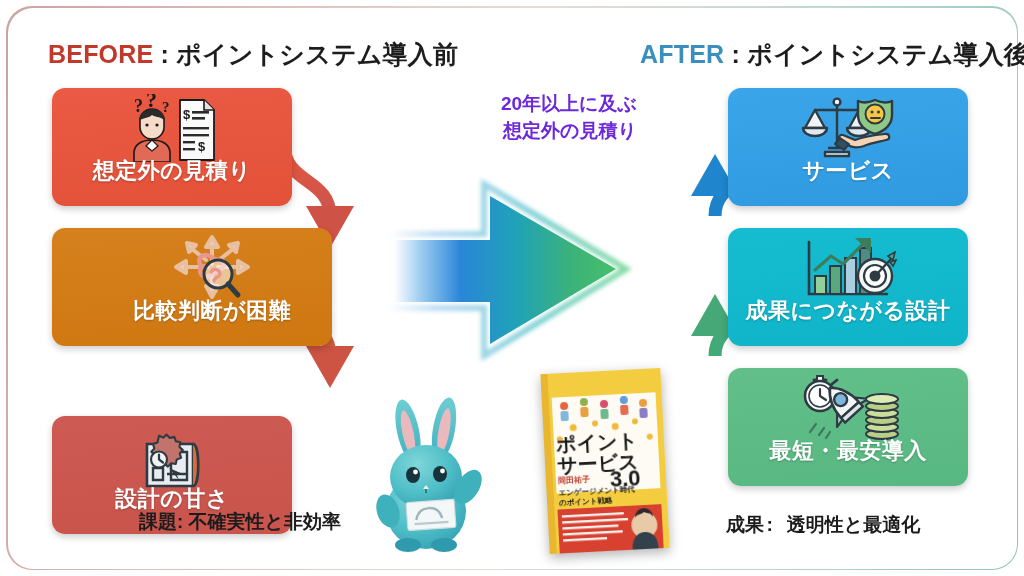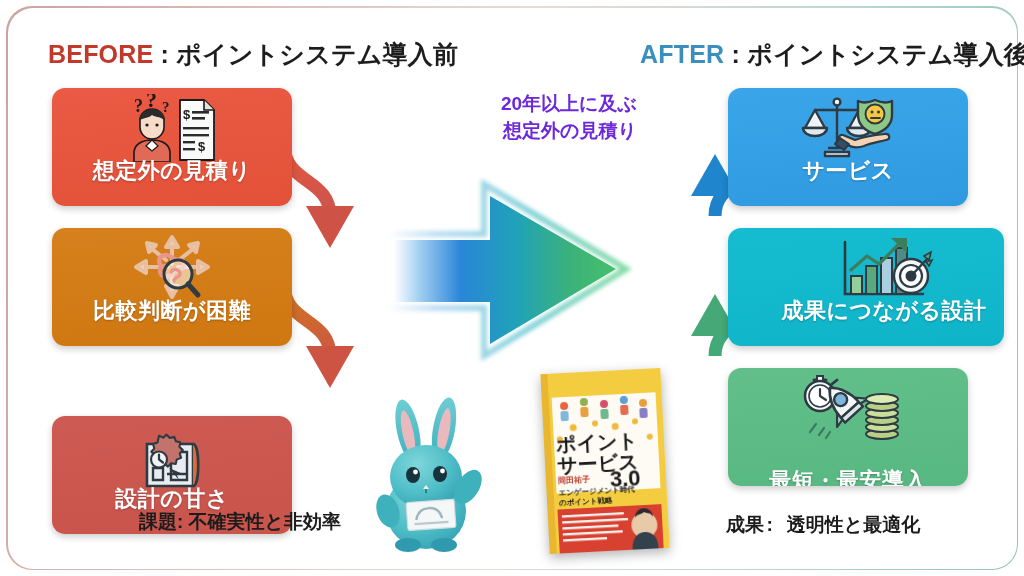--- a/index.html
+++ b/index.html
@@ -52,26 +52,26 @@
   }
   .card .card-label{
     color:#fff;font-size:22px;font-weight:700;line-height:1;
     text-shadow:0 1px 2px rgba(0,0,0,.25);
     letter-spacing:.5px;
     margin-top:-2px;
     text-align:center;
   }
   
   #card-l1{left:52px;top:88px;background:linear-gradient(175deg,#ea5a44 0%,#e35138 100%);}
-  #card-l2{left:52px;top:228px;background:linear-gradient(175deg,#d5811d 0%,#cf7711 100%);}
+  #card-l2{left:52px;top:228px;background:linear-gradient(175deg,#d5811d 0%,#cf7711 100%);padding-left:40px;}
   #card-l3{left:52px;top:368px;background:linear-gradient(175deg,#ce5b53 0%,#c8544c 100%);margin-top:48px;}
   
   #card-r1{left:728px;top:88px;background:linear-gradient(175deg,#3aa5e8 0%,#2f9ae0 100%);}
-  #card-r2{left:728px;top:228px;background:linear-gradient(175deg,#16bcd0 0%,#0fb4c8 100%);padding-left:36px;}
-  #card-r3{left:728px;top:368px;background:linear-gradient(175deg,#62bf8a 0%,#58b881 100%);gap:30px;}
+  #card-r2{left:728px;top:228px;background:linear-gradient(175deg,#16bcd0 0%,#0fb4c8 100%);}
+  #card-r3{left:728px;top:368px;background:linear-gradient(175deg,#62bf8a 0%,#58b881 100%);}
 
   
   .caption{
     position:absolute;font-size:19px;font-weight:700;color:#1c1c1c;white-space:nowrap;
   }
   #cap-left{left:92px;top:509px;padding-left:47px;}
   #cap-right{left:726px;top:512px;font-family:Liberation Mono, monospace;}
 
   
   #center-text{

